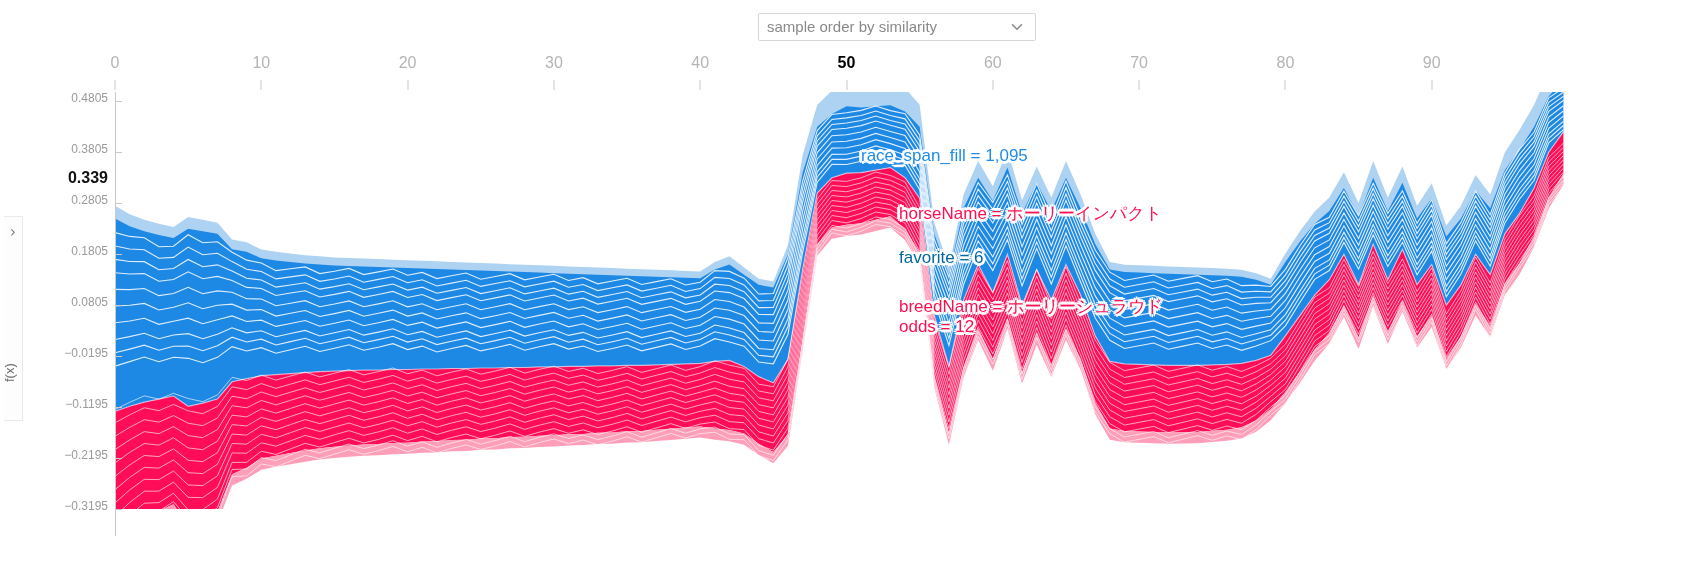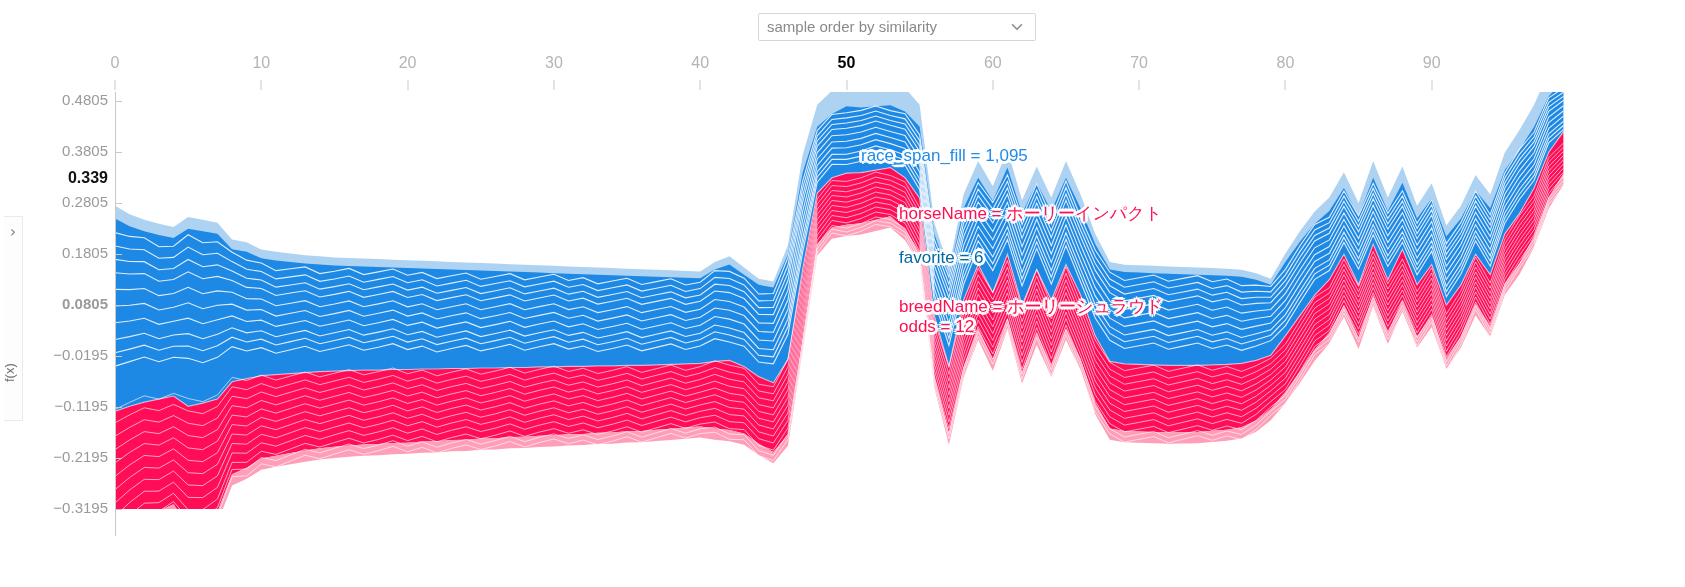--- a/index.html
+++ b/index.html
@@ -64,21 +64,21 @@
   .plot{
     position:absolute; left:0; top:0; width:1685px; height:587px;
   }
   .axis-left-line{
     position:absolute; left:115px; top:92px; width:1px; height:444px;
     background:#c9c9c9;
   }
 
   .ylab{
     position:absolute; right:0; text-align:right;
-    font-size:15px; color:#9a9a9a;
+    font-size:12px; color:#9a9a9a;
     font-family:"Liberation Sans", sans-serif;
     white-space:nowrap;
   }
   .ytick{
     position:absolute; left:115px; width:7px; height:1px; background:#c9c9c9;
   }
   .ylab-box{ position:absolute; left:0px; width:108px; }
 
   .yhighlight{
     position:absolute; width:108px; text-align:right;
@@ -180,21 +180,21 @@
 
     <div id="y-axis">
         <div class="ylab ylab-box" style="top: 91px; text-align: right;">0.4805</div>
         <div class="ytick" style="top: 101px;"></div>
         <div class="ylab ylab-box" style="top: 142px; text-align: right;">0.3805</div>
         <div class="ytick" style="top: 152px;"></div>
         <div class="ylab ylab-box" style="top: 193px; text-align: right;">0.2805</div>
         <div class="ytick" style="top: 203px;"></div>
         <div class="ylab ylab-box" style="top: 244px; text-align: right;">0.1805</div>
         <div class="ytick" style="top: 254px;"></div>
-        <div class="ylab ylab-box" style="top: 295px;  font-weight: bold;">0.0805</div>
+        <div class="ylab ylab-box" style="top: 295px; ">0.0805</div>
         <div class="ytick" style="top: 305px;"></div>
         <div class="ylab ylab-box" style="top: 346px; text-align: right;">−0.0195</div>
         <div class="ytick" style="top: 356px;"></div>
         <div class="ylab ylab-box" style="top: 397px; text-align: right;">−0.1195</div>
         <div class="ytick" style="top: 407px;"></div>
         <div class="ylab ylab-box" style="top: 448px; text-align: right;">−0.2195</div>
         <div class="ytick" style="top: 458px;"></div>
         <div class="ylab ylab-box" style="top: 499px; text-align: right;">−0.3195</div>
         <div class="ytick" style="top: 509px;"></div>
         <div class="yhighlight" style="top: 169px;">0.339</div>

